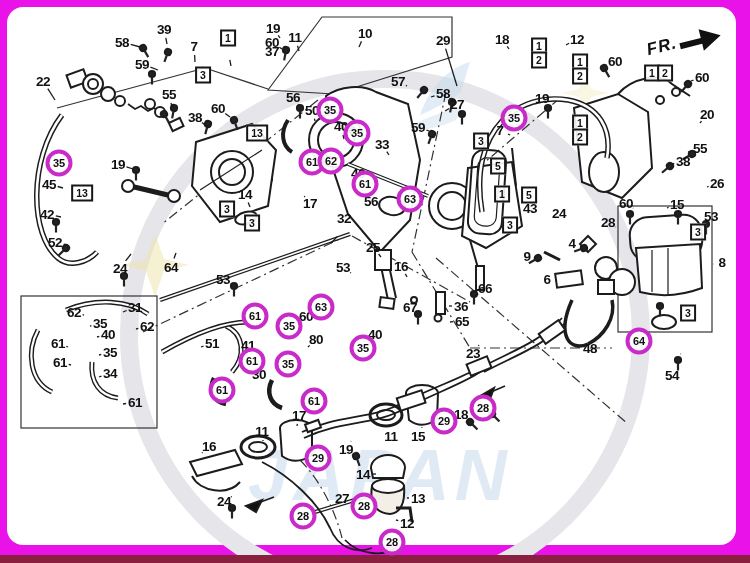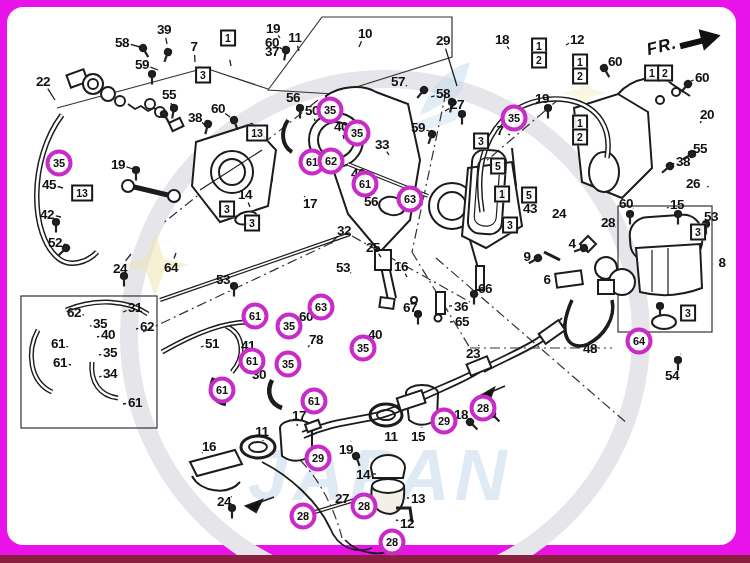--- a/index.html
+++ b/index.html
@@ -382,30 +382,30 @@
       <div class="lab lab-p" style="left: 443px; top: 93px;">58</div>
       <div class="lab lab-p" style="left: 457px; top: 104px;">27</div>
       <div class="lab lab-p" style="left: 418px; top: 127px;">59</div>
       <div class="lab lab-p" style="left: 293px; top: 97px;">56</div>
       <div class="lab lab-p" style="left: 312px; top: 110px;">50</div>
       <div class="lab lab-p" style="left: 341px; top: 126px;">40</div>
       <div class="lab lab-p" style="left: 382px; top: 144px;">33</div>
       <div class="lab lab-p" style="left: 358px; top: 173px;">46</div>
       <div class="lab lab-p" style="left: 371px; top: 201px;">56</div>
       <div class="lab lab-p" style="left: 310px; top: 203px;">17</div>
-      <div class="lab lab-p" style="left: 344px; top: 230px;">32</div>
+      <div class="lab lab-p" style="left: 344px; top: 218px;">32</div>
       <div class="lab lab-p" style="left: 373px; top: 247px;">25</div>
       <div class="lab lab-p" style="left: 343px; top: 267px;">53</div>
       <div class="lab lab-p" style="left: 401px; top: 266px;">16</div>
       <div class="lab lab-p" style="left: 485px; top: 288px;">66</div>
       <div class="lab lab-p" style="left: 461px; top: 306px;">36</div>
       <div class="lab lab-p" style="left: 410px; top: 307px; text-align: center;">67</div>
       <div class="lab lab-p" style="left: 462px; top: 321px;">65</div>
       <div class="lab lab-p" style="left: 306px; top: 316px;">60</div>
-      <div class="lab lab-p" style="left: 316px; top: 339px;">78</div>
+      <div class="lab lab-p" style="left: 316px; top: 339px;">80</div>
       <div class="lab lab-p" style="left: 375px; top: 334px;">40</div>
       <div class="lab lab-p" style="left: 473px; top: 353px;">23</div>
       <div class="lab lab-p" style="left: 74px; top: 312px;">62</div>
       <div class="lab lab-p" style="left: 135px; top: 307px;">31</div>
       <div class="lab lab-p" style="left: 100px; top: 323px;">35</div>
       <div class="lab lab-p" style="left: 147px; top: 326px;">62</div>
       <div class="lab lab-p" style="left: 108px; top: 334px;">40</div>
       <div class="lab lab-p" style="left: 110px; top: 352px;">35</div>
       <div class="lab lab-p" style="left: 58px; top: 343px;">61</div>
       <div class="lab lab-p" style="left: 60px; top: 362px;">61</div>
@@ -428,21 +428,21 @@
       <div class="lab lab-p" style="left: 407px; top: 523px;">12</div>
       <div class="lab lab-p" style="left: 502px; top: 39px;">18</div>
       <div class="lab lab-p" style="left: 577px; top: 39px;">12</div>
       <div class="lab lab-p" style="left: 615px; top: 61px;">60</div>
       <div class="lab lab-p" style="left: 702px; top: 77px;">60</div>
       <div class="lab lab-p" style="left: 542px; top: 98px;">19</div>
       <div class="lab lab-p" style="left: 707px; top: 114px;">20</div>
       <div class="lab lab-p" style="left: 500px; top: 130px;">7</div>
       <div class="lab lab-p" style="left: 700px; top: 148px;">55</div>
       <div class="lab lab-p" style="left: 683px; top: 161px;">38</div>
-      <div class="lab lab-p" style="left: 693px; top: 183px;">26</div>
+      <div class="lab lab-p" style="left: 717px; top: 183px;">26</div>
       <div class="lab lab-p" style="left: 530px; top: 208px;">43</div>
       <div class="lab lab-p" style="left: 559px; top: 213px;">24</div>
       <div class="lab lab-p" style="left: 626px; top: 203px;">60</div>
       <div class="lab lab-p" style="left: 677px; top: 204px;">15</div>
       <div class="lab lab-p" style="left: 608px; top: 222px;">28</div>
       <div class="lab lab-p" style="left: 711px; top: 216px;">53</div>
       <div class="lab lab-p" style="left: 572px; top: 243px;">4</div>
       <div class="lab lab-p" style="left: 527px; top: 256px;">9</div>
       <div class="lab lab-p" style="left: 722px; top: 262px;">8</div>
       <div class="lab lab-p" style="left: 547px; top: 279px;">6</div>

